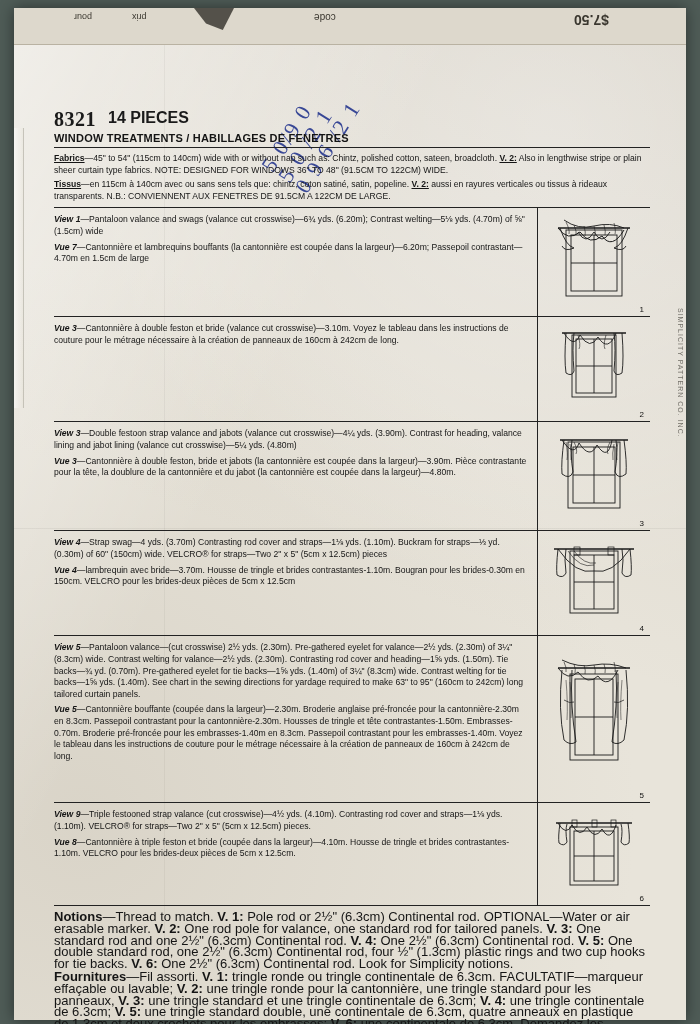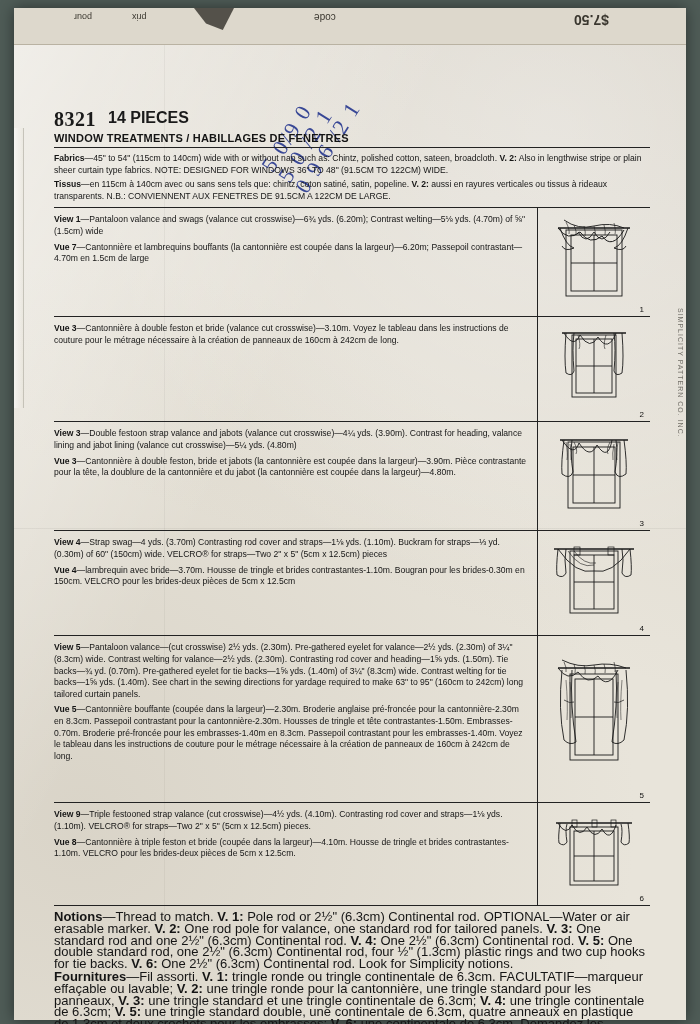--- a/index.html
+++ b/index.html
@@ -135,40 +135,40 @@
   .fabrics {
     font-family: "Liberation Sans", sans-serif;
     font-size: 8.6px;
     line-height: 11.6px;
     margin-top: 5px;
     color: #151515;
     width: 596px;
     padding-bottom: 5px;
     border-bottom: 1.5px solid #222;
   }
-  .fabrics b { font-weight: bold; }
+  .fabrics b { font-weight: bold; text-decoration: underline; }
 
   
   .views { width: 596px; }
   .view-row {
     display: flex;
     border-bottom: 1.2px solid #222;
     min-height: 60px;
   }
   .view-text {
     flex: 1 1 auto;
     font-family: "Liberation Sans", sans-serif;
     font-size: 8.6px;
     line-height: 11.6px;
     padding: 6px 8px 6px 0;
     color: #151515;
   }
   .view-text .en { margin-bottom: 4px; }
   .view-text .fr { }
-  .view-text b { font-weight: bold; }
+  .view-text b { font-weight: bold; font-style: italic; }
 
   .view-illus {
     flex: 0 0 112px;
     width: 112px;
     border-left: 1.2px solid #222;
     position: relative;
     padding: 4px 0 12px 0;
     display: flex;
     align-items: center;
     justify-content: center;

